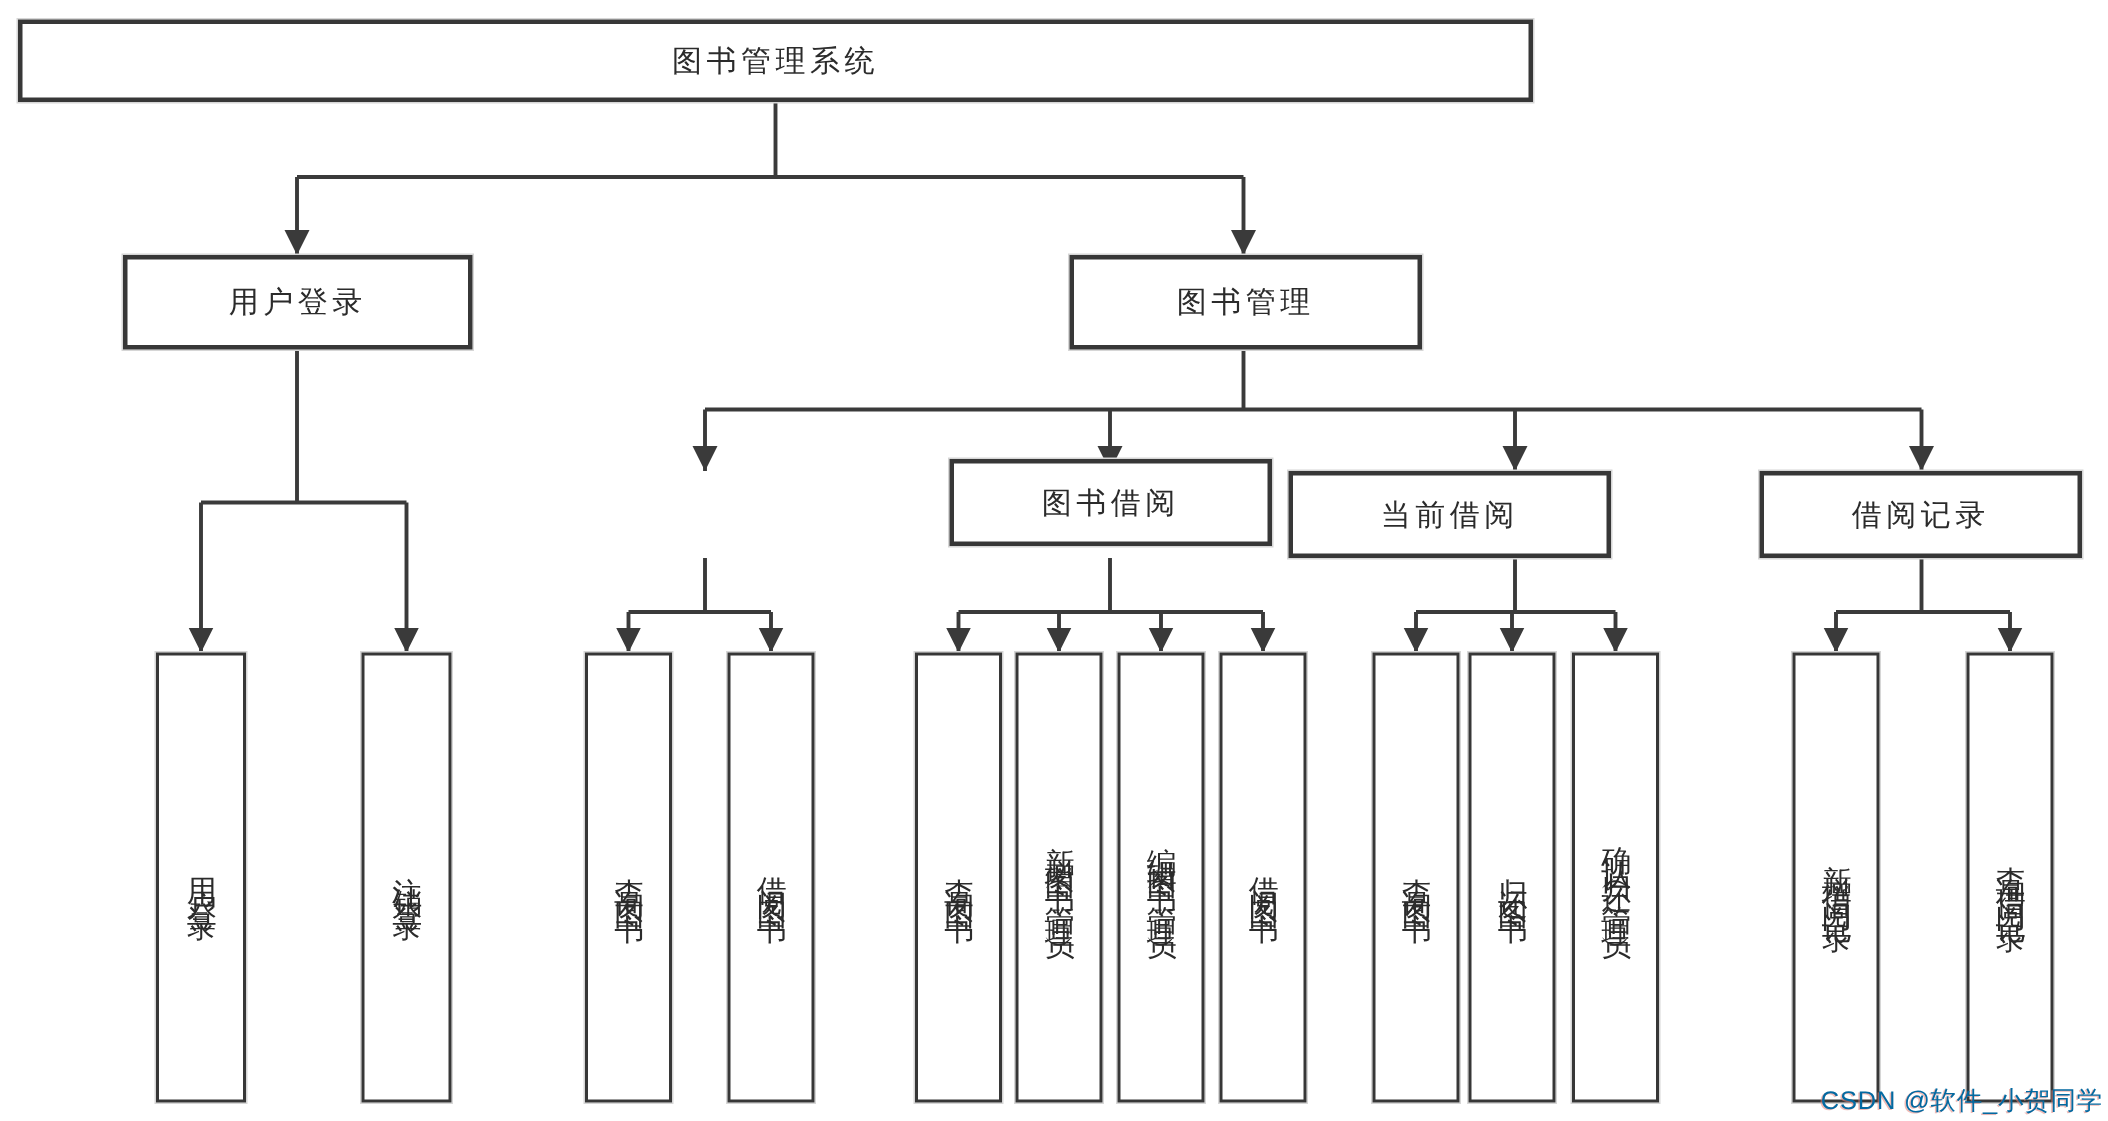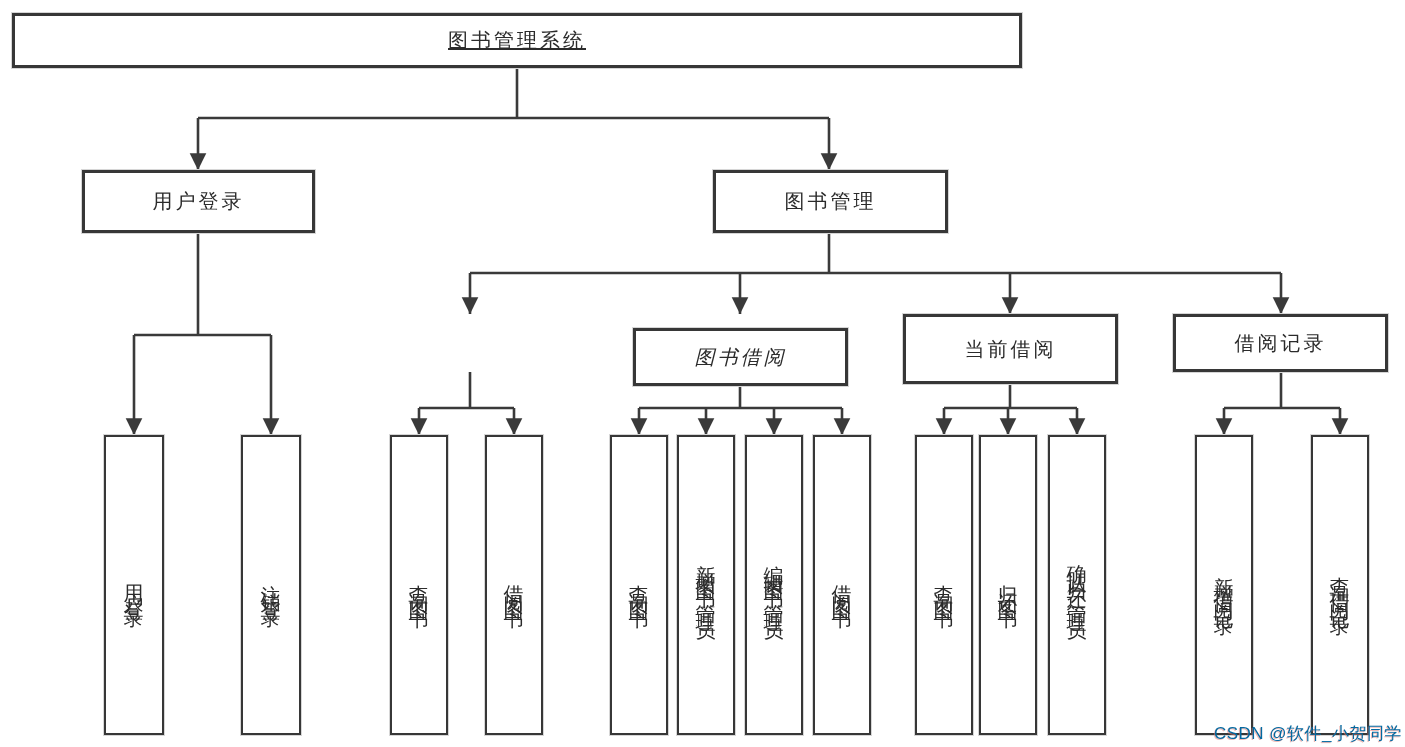--- a/index.html
+++ b/index.html
@@ -107,27 +107,27 @@
       <path d="M 1008 408 V 435" marker-end="url(#arrow)"></path>
       <path d="M 1077 408 V 435" marker-end="url(#arrow)"></path>
 
       <path d="M 1281 372 V 408"></path>
       <path d="M 1224 408 H 1340"></path>
       <path d="M 1224 408 V 435" marker-end="url(#arrow)"></path>
       <path d="M 1340 408 V 435" marker-end="url(#arrow)"></path>
     </g>
   </svg>
 
-  <div class="box" style="left:12px; top:13px; width:1010px; height:55px;text-decoration:underline;">图书管理系统</div>
+  <div class="box" style="left:12px; top:13px; width:1010px; height:55px;">图书管理系统</div>
 
   <div class="box" style="left:82px; top:170px; width:233px; height:63px;">用户登录</div>
   <div class="box" style="left:713px; top:170px; width:235px; height:63px;">图书管理</div>
 
-  <div class="box" style="left:633px; top:328px; width:215px; height:58px;font-style:italic;">图书借阅</div>
-  <div class="box" style="left:903px; top:314px; width:215px; height:70px;">当前借阅</div>
+  <div class="box" style="left:633px; top:306px; width:215px; height:58px;">图书借阅</div>
+  <div class="box" style="left:859px; top:314px; width:215px; height:58px;">当前借阅</div>
   <div class="box" style="left:1173px; top:314px; width:215px; height:58px;">借阅记录</div>
 
   <div class="vbox" style="left:104px; top:435px; width:60px; height:300px;">
     <span>用户登录</span>
   </div>
   <div class="vbox" style="left:241px; top:435px; width:60px; height:300px;">
     <span>注销登录</span>
   </div>
 
   <div class="vbox" style="left:390px; top:435px; width:58px; height:300px;">

